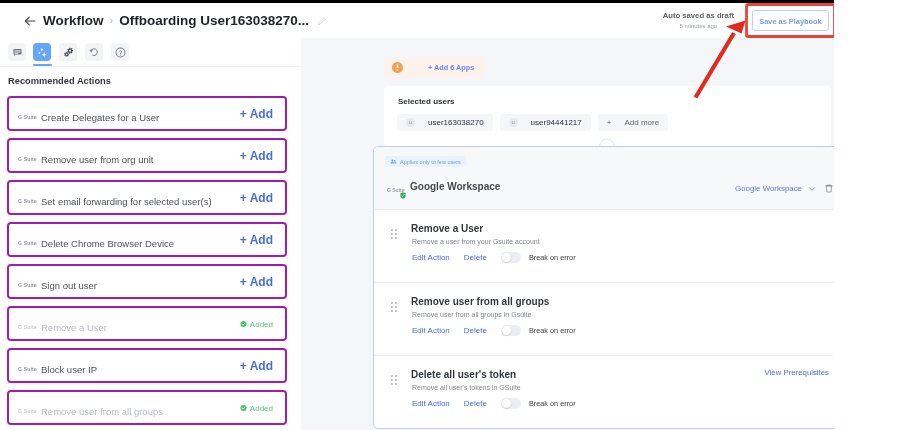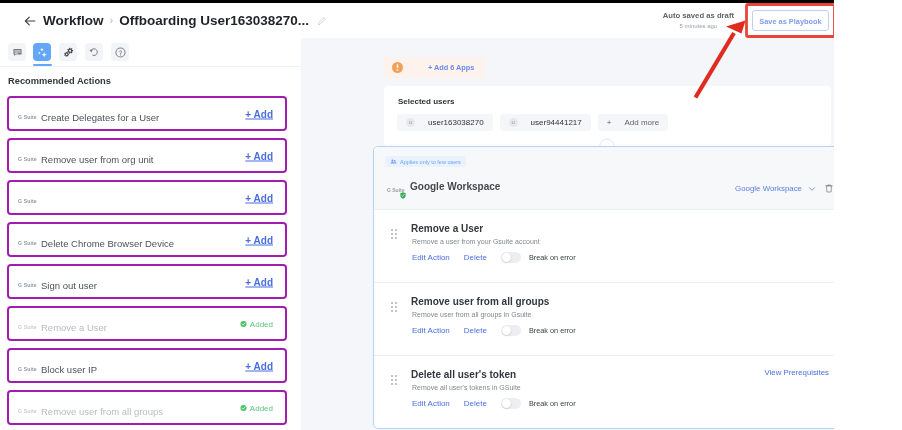--- a/index.html
+++ b/index.html
@@ -42,21 +42,21 @@
   .reclist{position:absolute;left:7px;top:58px;width:280px;}
   .reccard{position:relative;height:35px;border:2px solid #a21caf;border-radius:4px;
       background:#fff;margin-bottom:7px;box-sizing:border-box;}
   .gsuite{position:absolute;left:9px;top:15px;
       font-size:5.2px;font-weight:600;color:#9299a1;letter-spacing:.1px;white-space:nowrap;line-height:8px;}
   .gsuite.dim{color:#c9ccd1;}
   .recname{position:absolute;left:32px;top:14px;
       font-size:9.5px;color:#4d5159;white-space:nowrap;line-height:12px;}
   .recname.dim{color:#b6bac0;}
   .recadd{position:absolute;right:12px;top:50%;transform:translateY(-50%);
-      font-size:10px;color:#4a6ee0;font-weight:600;white-space:nowrap;text-decoration:underline;}
+      font-size:12px;color:#4a6ee0;font-weight:600;white-space:nowrap;}
   .recadded{position:absolute;right:12px;top:50%;transform:translateY(-50%);
       font-size:8px;color:#5ac47a;font-weight:500;white-space:nowrap;display:flex;align-items:center;}
   .dot-green{width:7px;height:7px;display:block;margin-right:3px;flex:none;}
 
   
   .rightpanel{position:absolute;left:301px;top:38px;width:601px;height:392px;background:#f4f6f9;
       overflow:hidden;}
 
   .warnbar{position:absolute;left:83px;top:19px;width:auto;height:21px;background:#fdf3ec;
       border-radius:3px;display:flex;align-items:center;box-sizing:border-box;padding:0 11px 0 8px;}
@@ -192,20 +192,21 @@
           <span class="recname">Create Delegates for a User</span>
           <span class="recadd">+ Add</span>
         </div>
         <div class="reccard">
           <span class="gsuite">G Suite</span>
           <span class="recname">Remove user from org unit</span>
           <span class="recadd">+ Add</span>
         </div>
         <div class="reccard">
           <span class="gsuite">G Suite</span>
+          <span class="recname">Set email forwarding for selected user(s)</span>
           <span class="recadd">+ Add</span>
         </div>
         <div class="reccard">
           <span class="gsuite">G Suite</span>
           <span class="recname">Delete Chrome Browser Device</span>
           <span class="recadd">+ Add</span>
         </div>
         <div class="reccard">
           <span class="gsuite">G Suite</span>
           <span class="recname">Sign out user</span>

